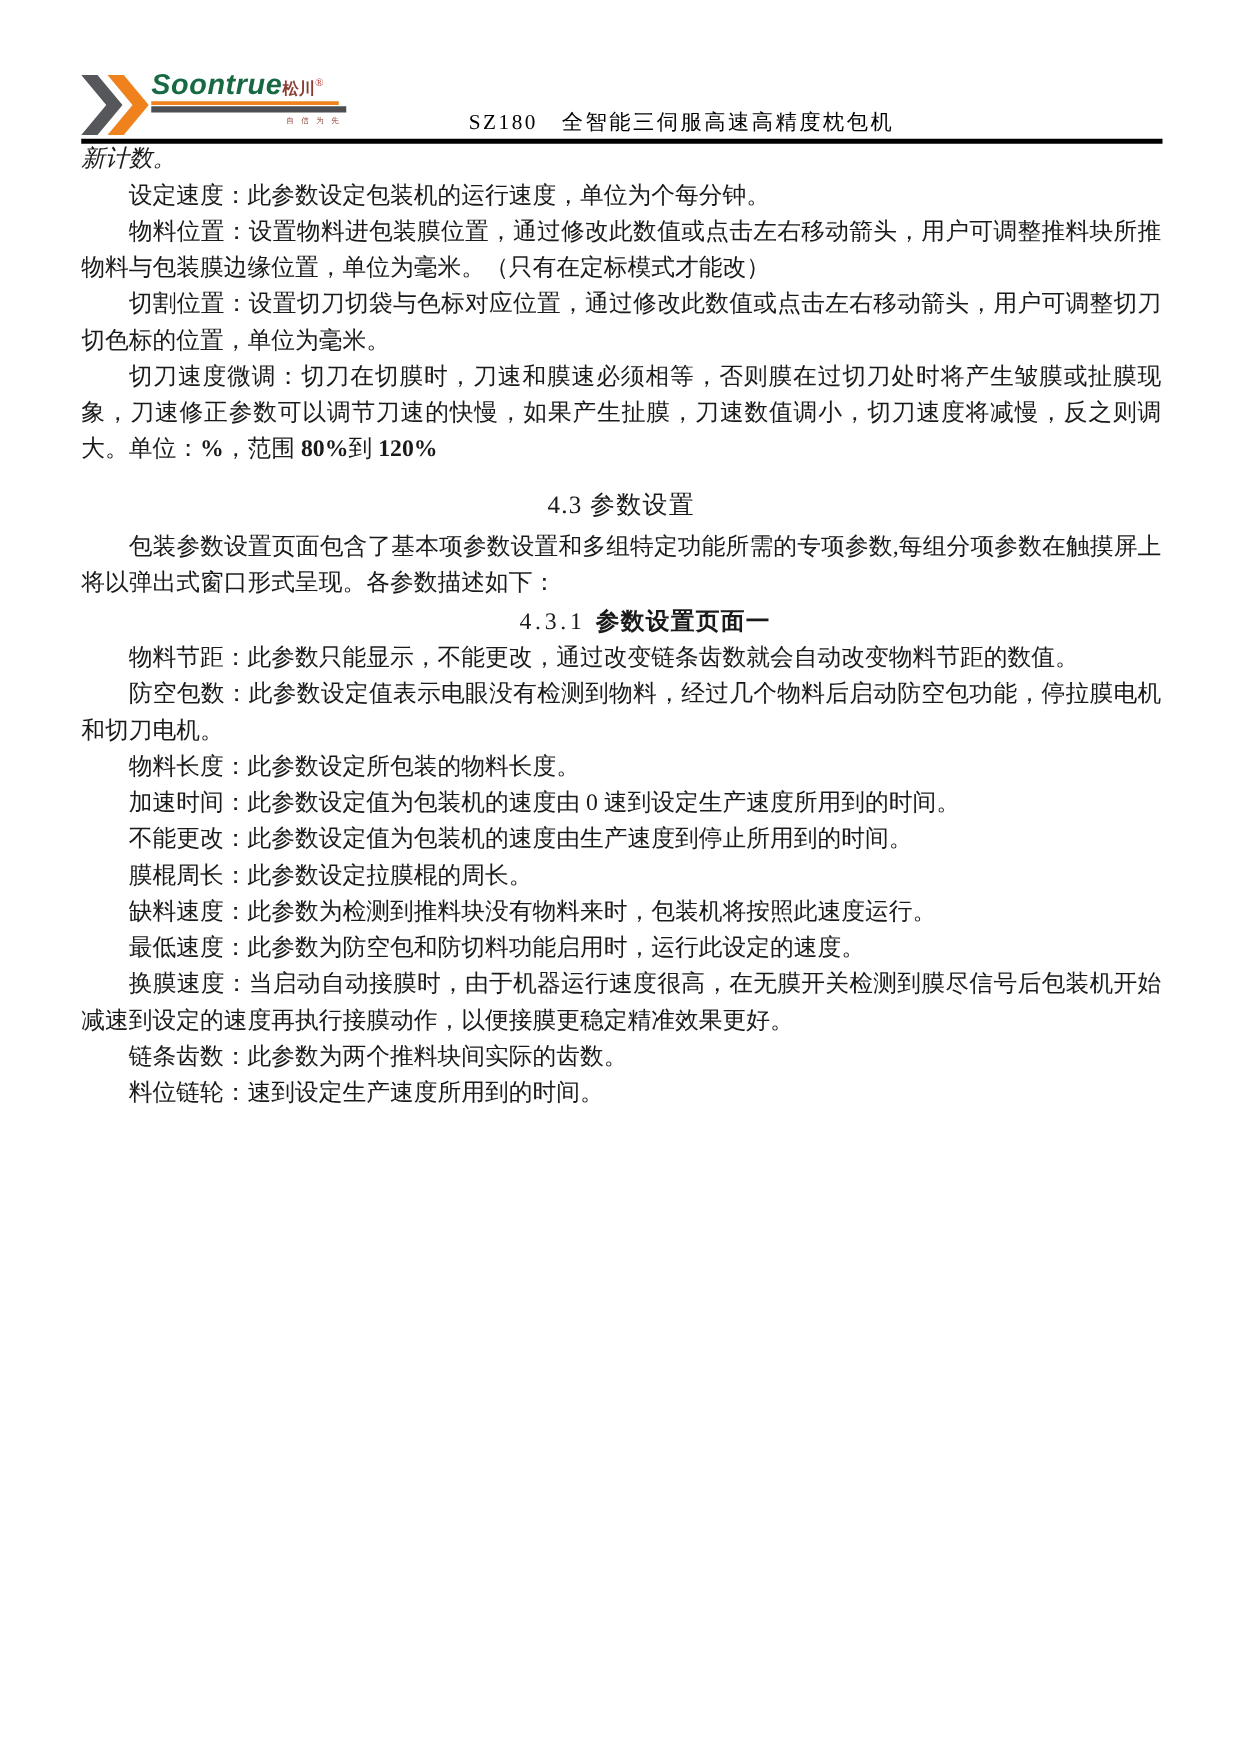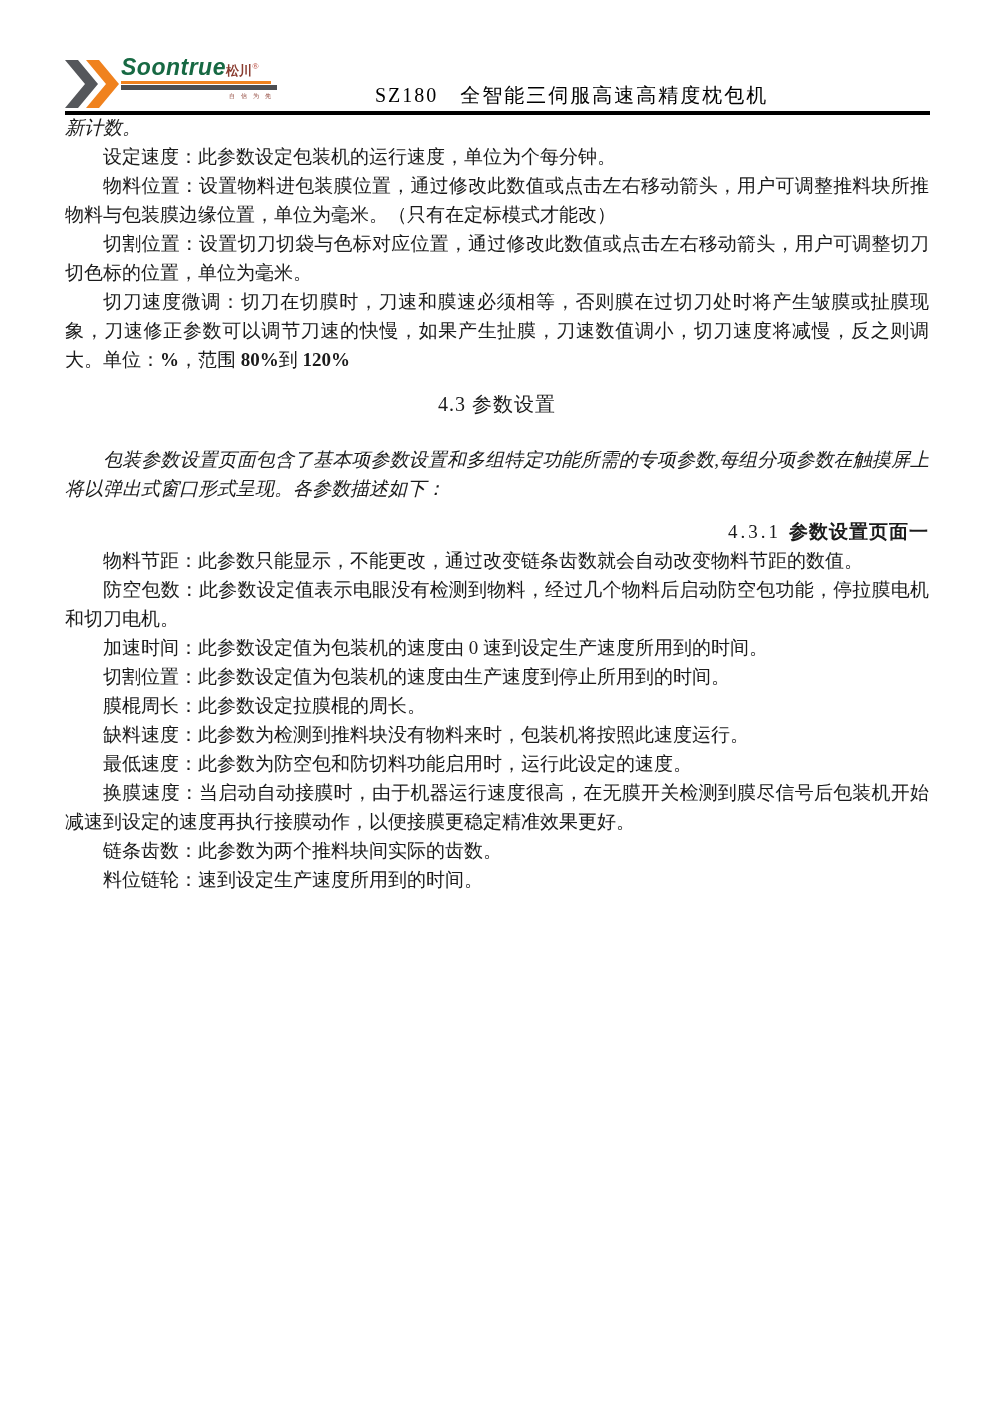--- a/index.html
+++ b/index.html
@@ -28,41 +28,41 @@
   .reg { font-size: 9px; color: #b03a2e; vertical-align: super; }
   .bar-orange { height: 3px; background: #f0821e; width: 150px; margin-top: 2px; }
   .bar-gray   { height: 5px; background: #4c4e52; width: 156px; margin-top: 1px; }
   .tagline {
     font-size: 6px; letter-spacing: 6px; color: #8a3c30;
     text-align: right; margin-top: 2px; padding-right: 4px;
     font-family: "Liberation Sans", sans-serif;
   }
   .doc-title {
     position: absolute; left: 310px; bottom: 3px;
-    font-size: 20px; color: #000; letter-spacing: 2px; white-space: nowrap;
+    font-size: 17px; color: #000; letter-spacing: 2px; white-space: nowrap;
   }
   .rule { position: absolute; top: 111px; left: 65px; width: 865px; height: 4px; background: #000; }
 
   
   .main {
     position: absolute; top: 113px; left: 65px; width: 864px;
     font-size: 19px; line-height: 29px;
     text-align: justify;
   }
   .para { text-indent: 2em; }
   .noindent { text-indent: 0; font-style: italic; }
   .para b { font-weight: bold; }
 
   .h43 {
     margin-top: 16px;
     font-size: 20px; letter-spacing: 1px;
     text-align: center; text-indent: 0;
   }
-  .p-intro { margin-top: 26px; font-style: italic; }
-  .h431 { margin-top: 14px; text-indent: 2em; text-align: right; }
+  .p-intro { margin-top: 4px; }
+  .h431 { margin-top: 2px; text-indent: 2em; text-align: center; }
   .h431 .num { letter-spacing: 3px; margin-right: 8px; }
   .h431 .t {
     font-family: "Liberation Sans", "DejaVu Sans", sans-serif;
     font-weight: bold; font-size: 19px; letter-spacing: 1px;
   }
 
   
   .footer {
     position: absolute; top: 1422px; left: 0; width: 100%;
     text-align: center; font-size: 14px; color: #3b82f6; letter-spacing: 3px;
@@ -106,22 +106,23 @@
     <p class="para"><span>切刀速度微调：切刀在切膜时，刀速和膜速必须相等，否则膜在过切刀处时将产生皱膜或扯膜现象，刀速修正参数可以调节刀速的快慢，如果产生扯膜，刀速数值调小，切刀速度将减慢，反之则调大。单位：</span><b>%</b><span>，范围 </span><b>80%</b><span>到 </span><b>120%</b></p>
 
     <p class="para h43">4.3 参数设置</p>
 
     <p class="para p-intro">包装参数设置页面包含了基本项参数设置和多组特定功能所需的专项参数,每组分项参数在触摸屏上将以弹出式窗口形式呈现。各参数描述如下：</p>
 
     <p class="para h431"><span class="num">4.3.1</span><span class="t">参数设置页面一</span></p>
 
     <p class="para">物料节距：此参数只能显示，不能更改，通过改变链条齿数就会自动改变物料节距的数值。</p>
     <p class="para">防空包数：此参数设定值表示电眼没有检测到物料，经过几个物料后启动防空包功能，停拉膜电机和切刀电机。</p>
+    <p class="para">物料长度：此参数设定所包装的物料长度。</p>
     <p class="para">加速时间：此参数设定值为包装机的速度由 0 速到设定生产速度所用到的时间。</p>
-    <p class="para">切割位置：此参数设定值为包装机的速度由生产速度到停止所用到的时间。</p>
+    <p class="para">不能更改：此参数设定值为包装机的速度由生产速度到停止所用到的时间。</p>
     <p class="para">膜棍周长：此参数设定拉膜棍的周长。</p>
     <p class="para">缺料速度：此参数为检测到推料块没有物料来时，包装机将按照此速度运行。</p>
     <p class="para">最低速度：此参数为防空包和防切料功能启用时，运行此设定的速度。</p>
     <p class="para">换膜速度：当启动自动接膜时，由于机器运行速度很高，在无膜开关检测到膜尽信号后包装机开始减速到设定的速度再执行接膜动作，以便接膜更稳定精准效果更好。</p>
     <p class="para">链条齿数：此参数为两个推料块间实际的齿数。</p>
     <p class="para">料位链轮：速到设定生产速度所用到的时间。</p>
   </div>
 
   <div class="footer">第 7 页</div>
 

